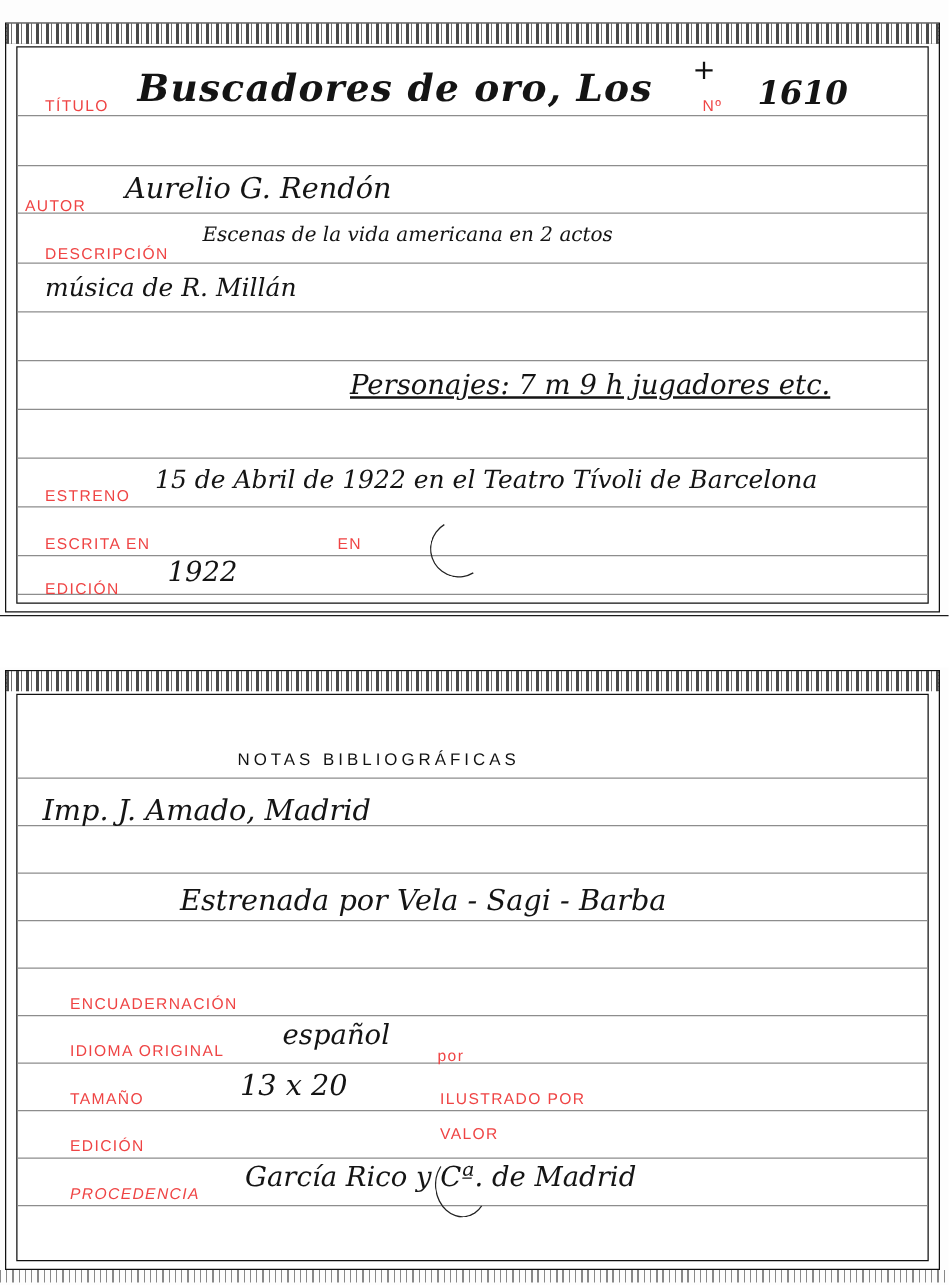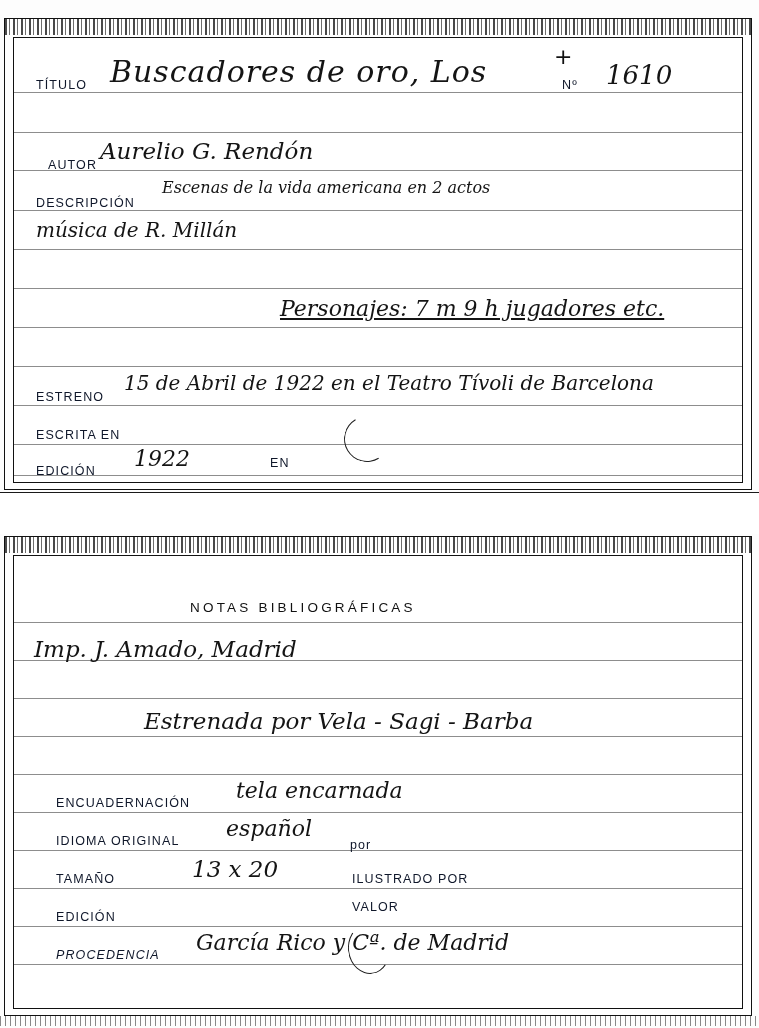--- a/index.html
+++ b/index.html
@@ -59,33 +59,33 @@
     position: absolute;
     left: 0;
     width: 100%;
     height: 1px;
     background: #8d8d8d;
   }
   .label {
     position: absolute;
     font-size: 12.5px;
     letter-spacing: 1.1px;
-    color: #0f172a;
+    color: #ef4444;
     font-family: "Liberation Sans", sans-serif;
     white-space: nowrap;
   }
   .hand {
     position: absolute;
     font-family: "DejaVu Serif", serif;
     font-style: italic;
     color: #141414;
     white-space: nowrap;
     transform-origin: left bottom;
   }
-  .hand.b { font-weight: normal; }
+  .hand.b { font-weight: bold; }
 
   .heading {
     position: absolute;
     font-size: 13.5px;
     letter-spacing: 3.2px;
     color: #111;
     white-space: nowrap;
   }
 
   
@@ -136,34 +136,34 @@
       <div class="rule" style="top:367px;"></div>
       <div class="rule" style="top:406px;"></div>
       <div class="rule" style="top:437px;"></div>
 
       <div class="label" style="left:22px; top:40px;">TÍTULO</div>
       <div class="hand b" style="left:96px; top:16px; font-size:30px; letter-spacing:1px;">Buscadores de oro, Los</div>
       <div class="cross" style="left:540px; top:6px;">+</div>
       <div class="label" style="left:548px; top:40px;">Nº</div>
       <div class="hand b" style="left:592px; top:22px; font-size:26px;">1610</div>
 
-      <div class="label" style="left:34px; top:120px;">AUTOR</div>
+      <div class="label" style="left:6px; top:120px;">AUTOR</div>
       <div class="hand" style="left:86px; top:100px; font-size:23px;">Aurelio G. Rendón</div>
 
       <div class="label" style="left:22px; top:158px;">DESCRIPCIÓN</div>
       <div class="hand" style="left:148px; top:140px; font-size:16px;">Escenas de la vida americana en 2 actos</div>
       <div class="hand" style="left:22px; top:180px; font-size:20px;">música de R. Millán</div>
 
       <div class="hand" style="left:266px; top:258px; font-size:22px;text-decoration:underline;">Personajes: 7 m 9 h  jugadores etc.</div>
 
       <div class="label" style="left:22px; top:352px;">ESTRENO</div>
       <div class="hand" style="left:110px; top:333px; font-size:20px;">15 de Abril de 1922 en el Teatro Tívoli de Barcelona</div>
 
       <div class="label" style="left:22px; top:390px;">ESCRITA EN</div>
-      <div class="label" style="left:256px; top:390px;margin-top:28px;">EN</div>
+      <div class="label" style="left:256px; top:390px;">EN</div>
       <div class="scribble" style="left:330px; top:378px; width:44px; height:44px; border-radius:50%; transform:rotate(14deg);"></div>
 
       <div class="label" style="left:22px; top:426px;">EDICIÓN</div>
       <div class="hand" style="left:120px; top:408px; font-size:22px;">1922</div>
 
     </div>
   </div>
 
   <div class="gap-white" style="left:0; top:492px; width:759px; height:42px;"></div>
   <div class="rule" style="top:492px; background:#1a1a1a;"></div>
@@ -183,21 +183,20 @@
       <div class="rule" style="top:370px;"></div>
       <div class="rule" style="top:408px;"></div>
 
       <div class="heading" style="left:176px; top:44px;">NOTAS BIBLIOGRÁFICAS</div>
 
       <div class="hand" style="left:130px; top:152px; font-size:23px;">Estrenada por Vela - Sagi - Barba</div>
 
       <div class="hand" style="left:20px; top:80px; font-size:23px;">Imp. J. Amado, Madrid</div>
 
       <div class="label" style="left:42px; top:240px;">ENCUADERNACIÓN</div>
-      <div class="hand" style="left:222px; top:222px; font-size:22px;">tela encarnada</div>
 
       <div class="label" style="left:42px; top:278px;">IDIOMA ORIGINAL</div>
       <div class="hand" style="left:212px; top:260px; font-size:22px;">español</div>
       <div class="label" style="left:336px; top:282px;">por</div>
 
       <div class="label" style="left:42px; top:316px;">TAMAÑO</div>
       <div class="hand" style="left:178px; top:300px; font-size:23px;">13 x 20</div>
       <div class="label" style="left:338px; top:316px;">ILUSTRADO POR</div>
 
       <div class="label" style="left:42px; top:354px;">EDICIÓN</div>

